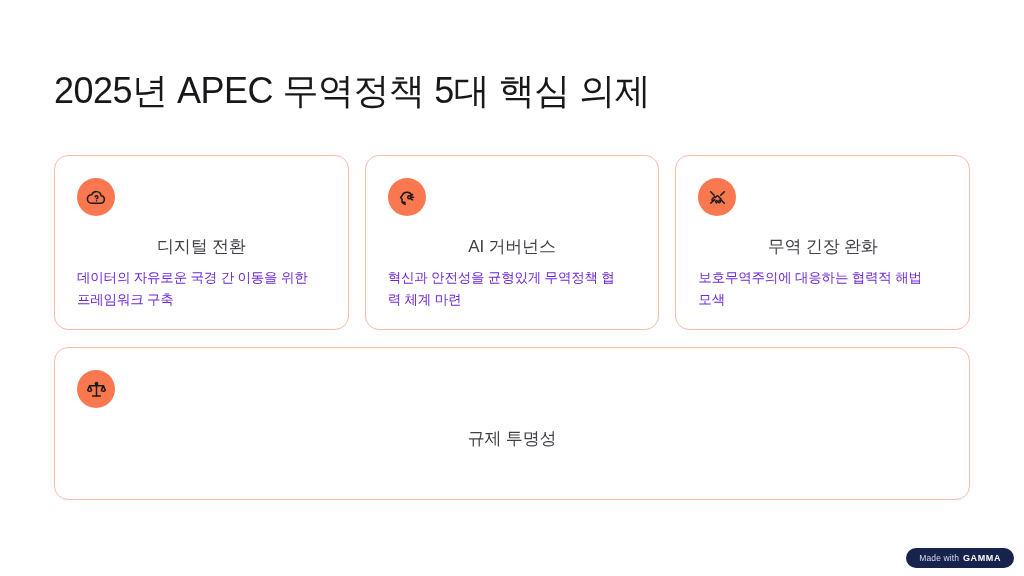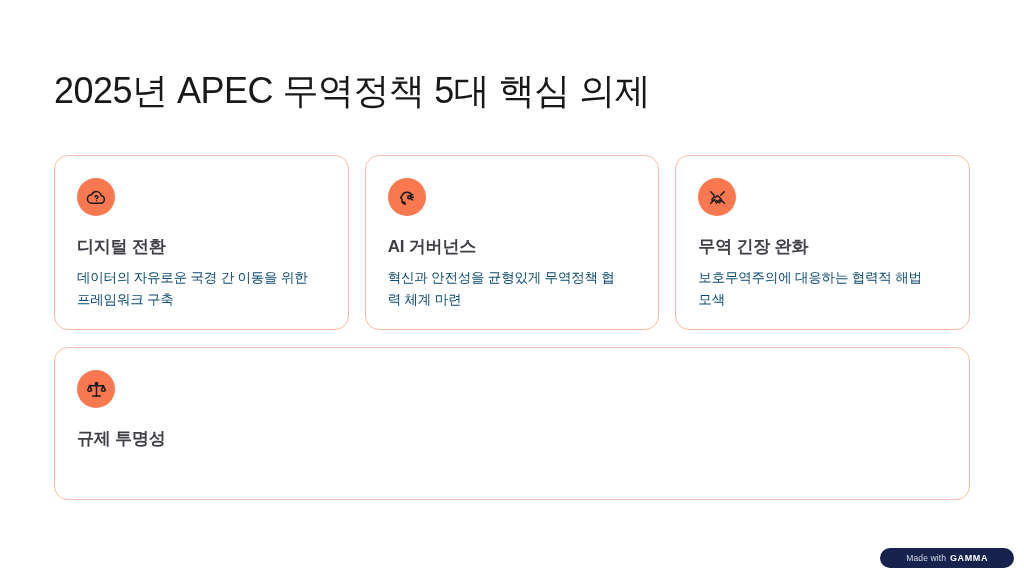--- a/index.html
+++ b/index.html
@@ -84,46 +84,47 @@
     height: 21px;
     stroke: #1a1a1a;
     stroke-width: 1.7;
     stroke-linecap: round;
     stroke-linejoin: round;
     fill: none;
   }
 
   .card-title {
     font-size: 17px;
-    font-weight: 700;
+    font-weight: 400;
     color: #3f3f46;
     line-height: 1.3;
     margin-bottom: 9px;
     letter-spacing: -0.2px;
+    text-align: center;
   }
 
   .card-desc {
     font-size: 13.5px;
     font-weight: 400;
-    color: #0c4a6e;
+    color: #6d28d9;
     line-height: 1.62;
     letter-spacing: -0.2px;
   }
 
   .card-grid-top .card-desc {
     max-width: 232px;
   }
 
   
   .gamma-badge {
     position: absolute;
     right: 10px;
     bottom: 8px;
     height: 20px;
-    padding: 0 26px;
+    padding: 0 13px;
     border-radius: 10px;
     background: #17224d;
     display: flex;
     align-items: center;
     justify-content: center;
     gap: 4px;
   }
 
   .gamma-badge .made-with {
     font-size: 8.5px;

